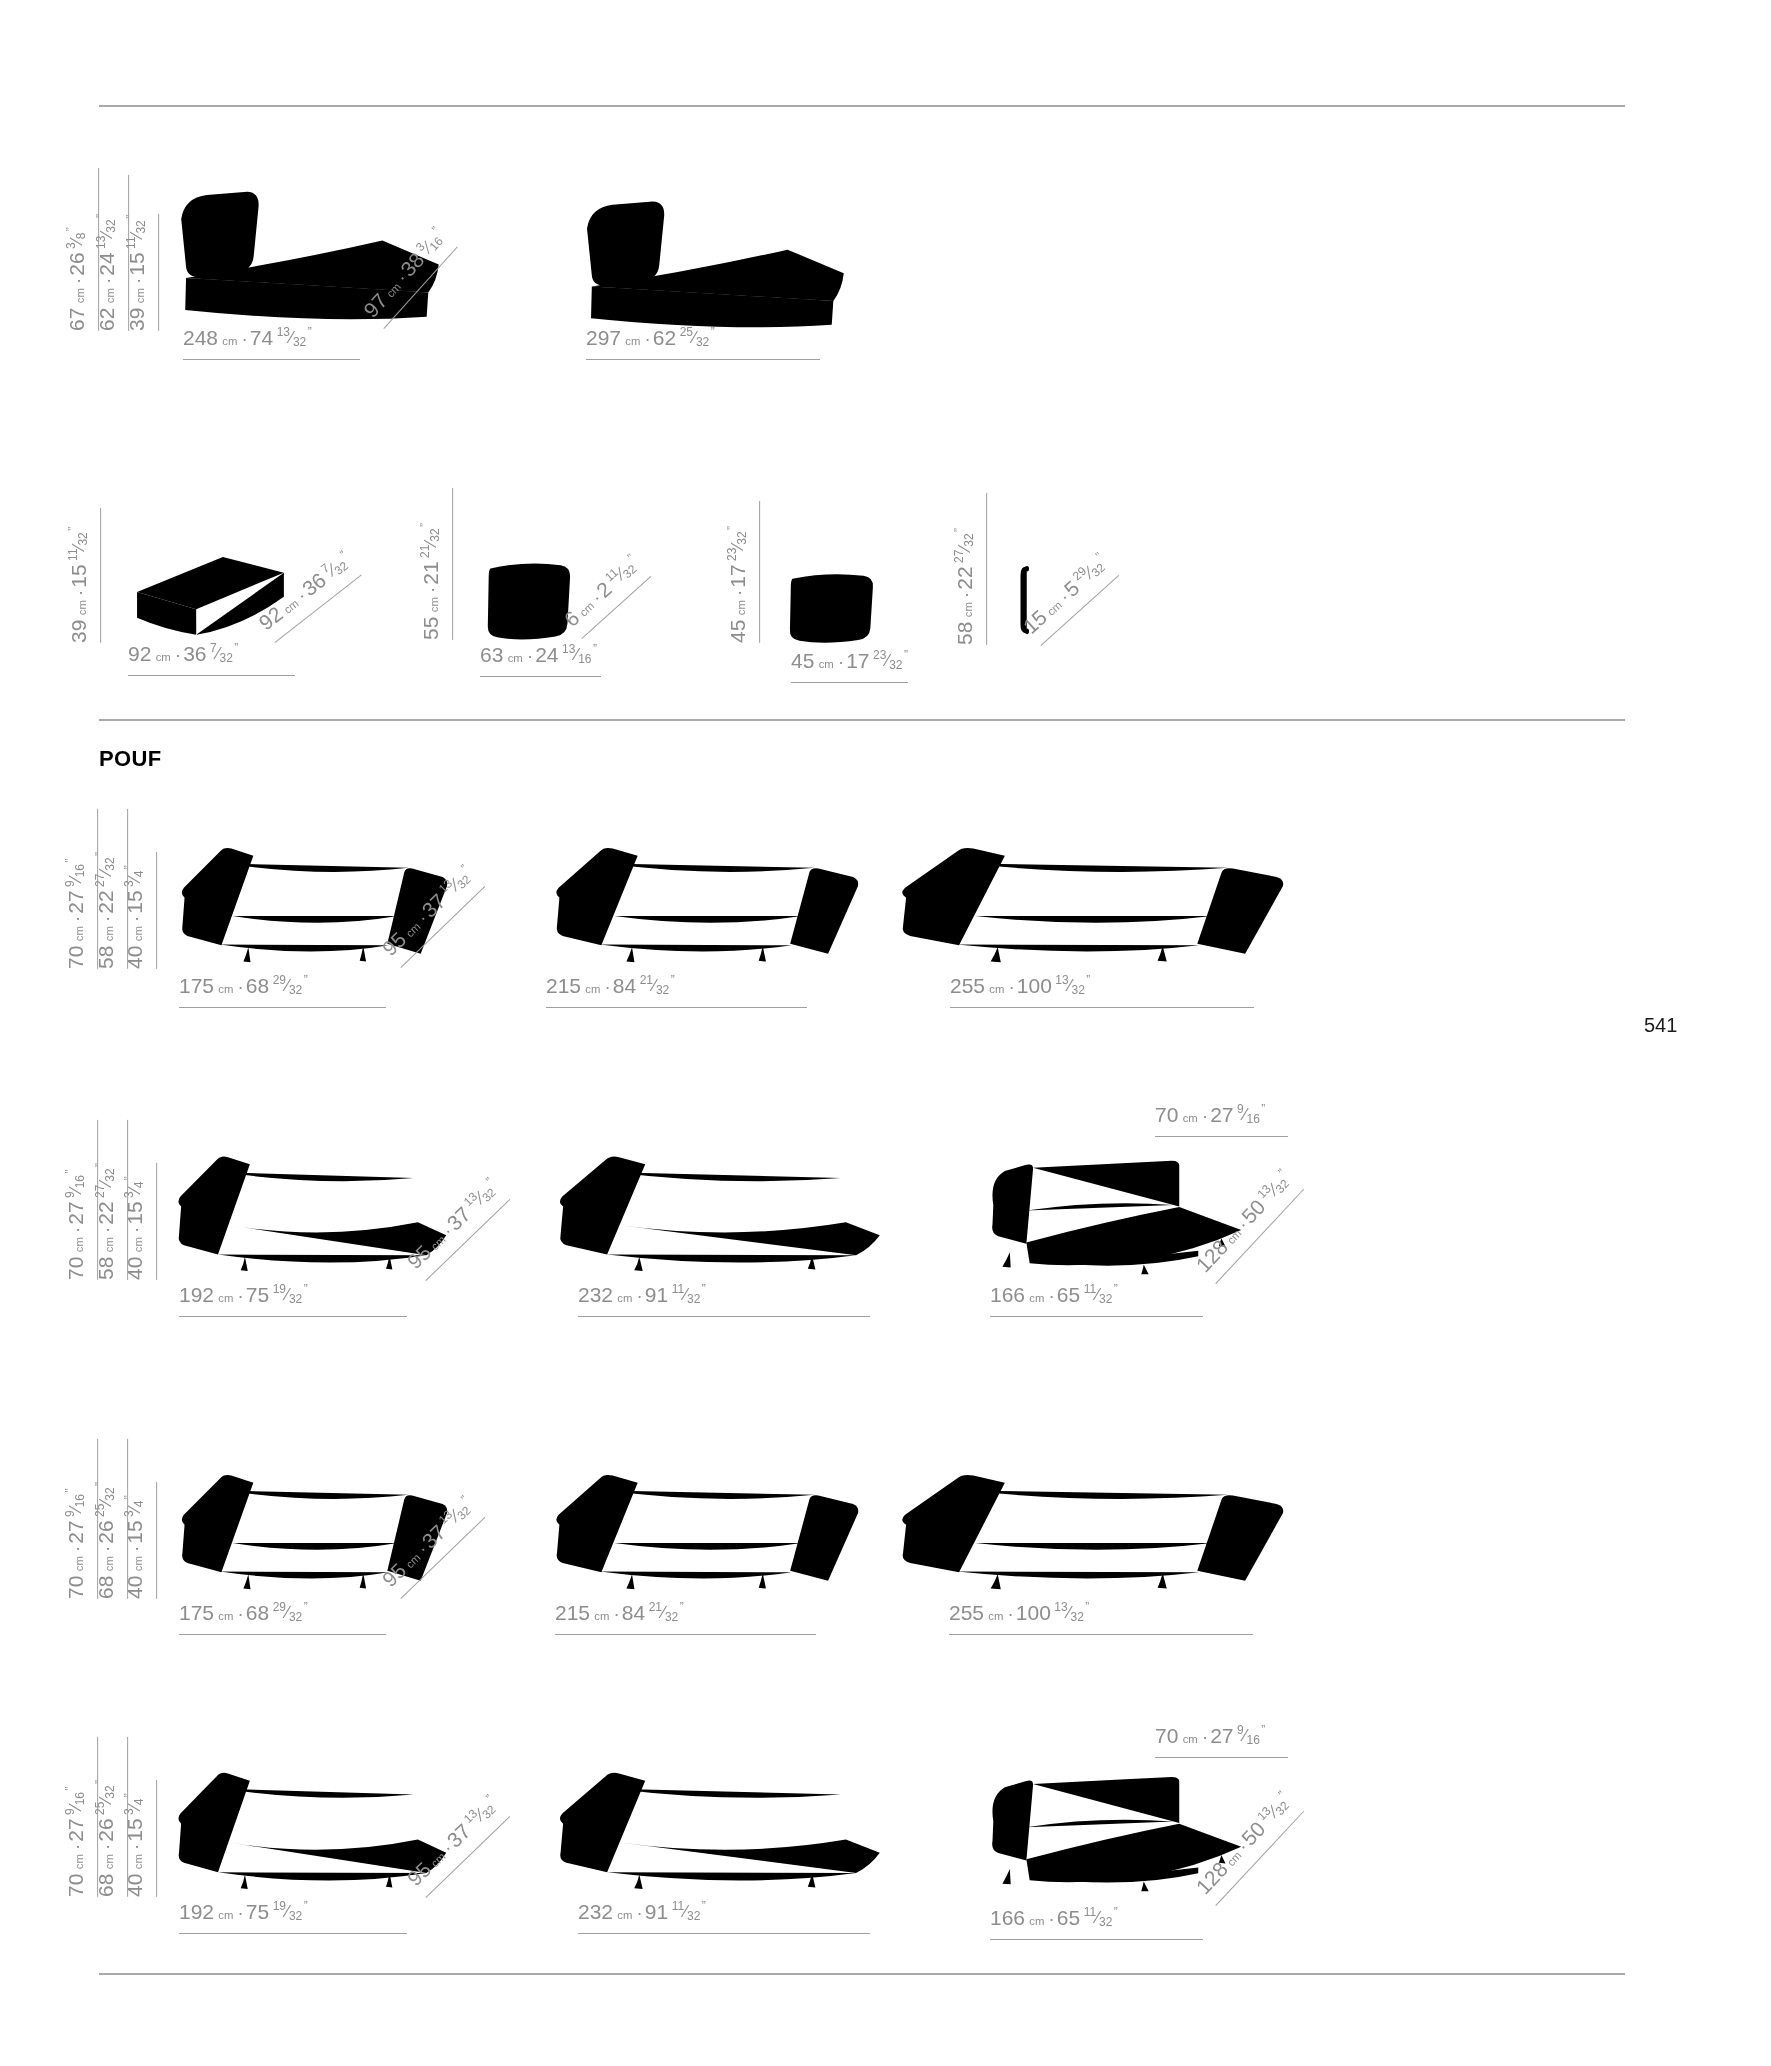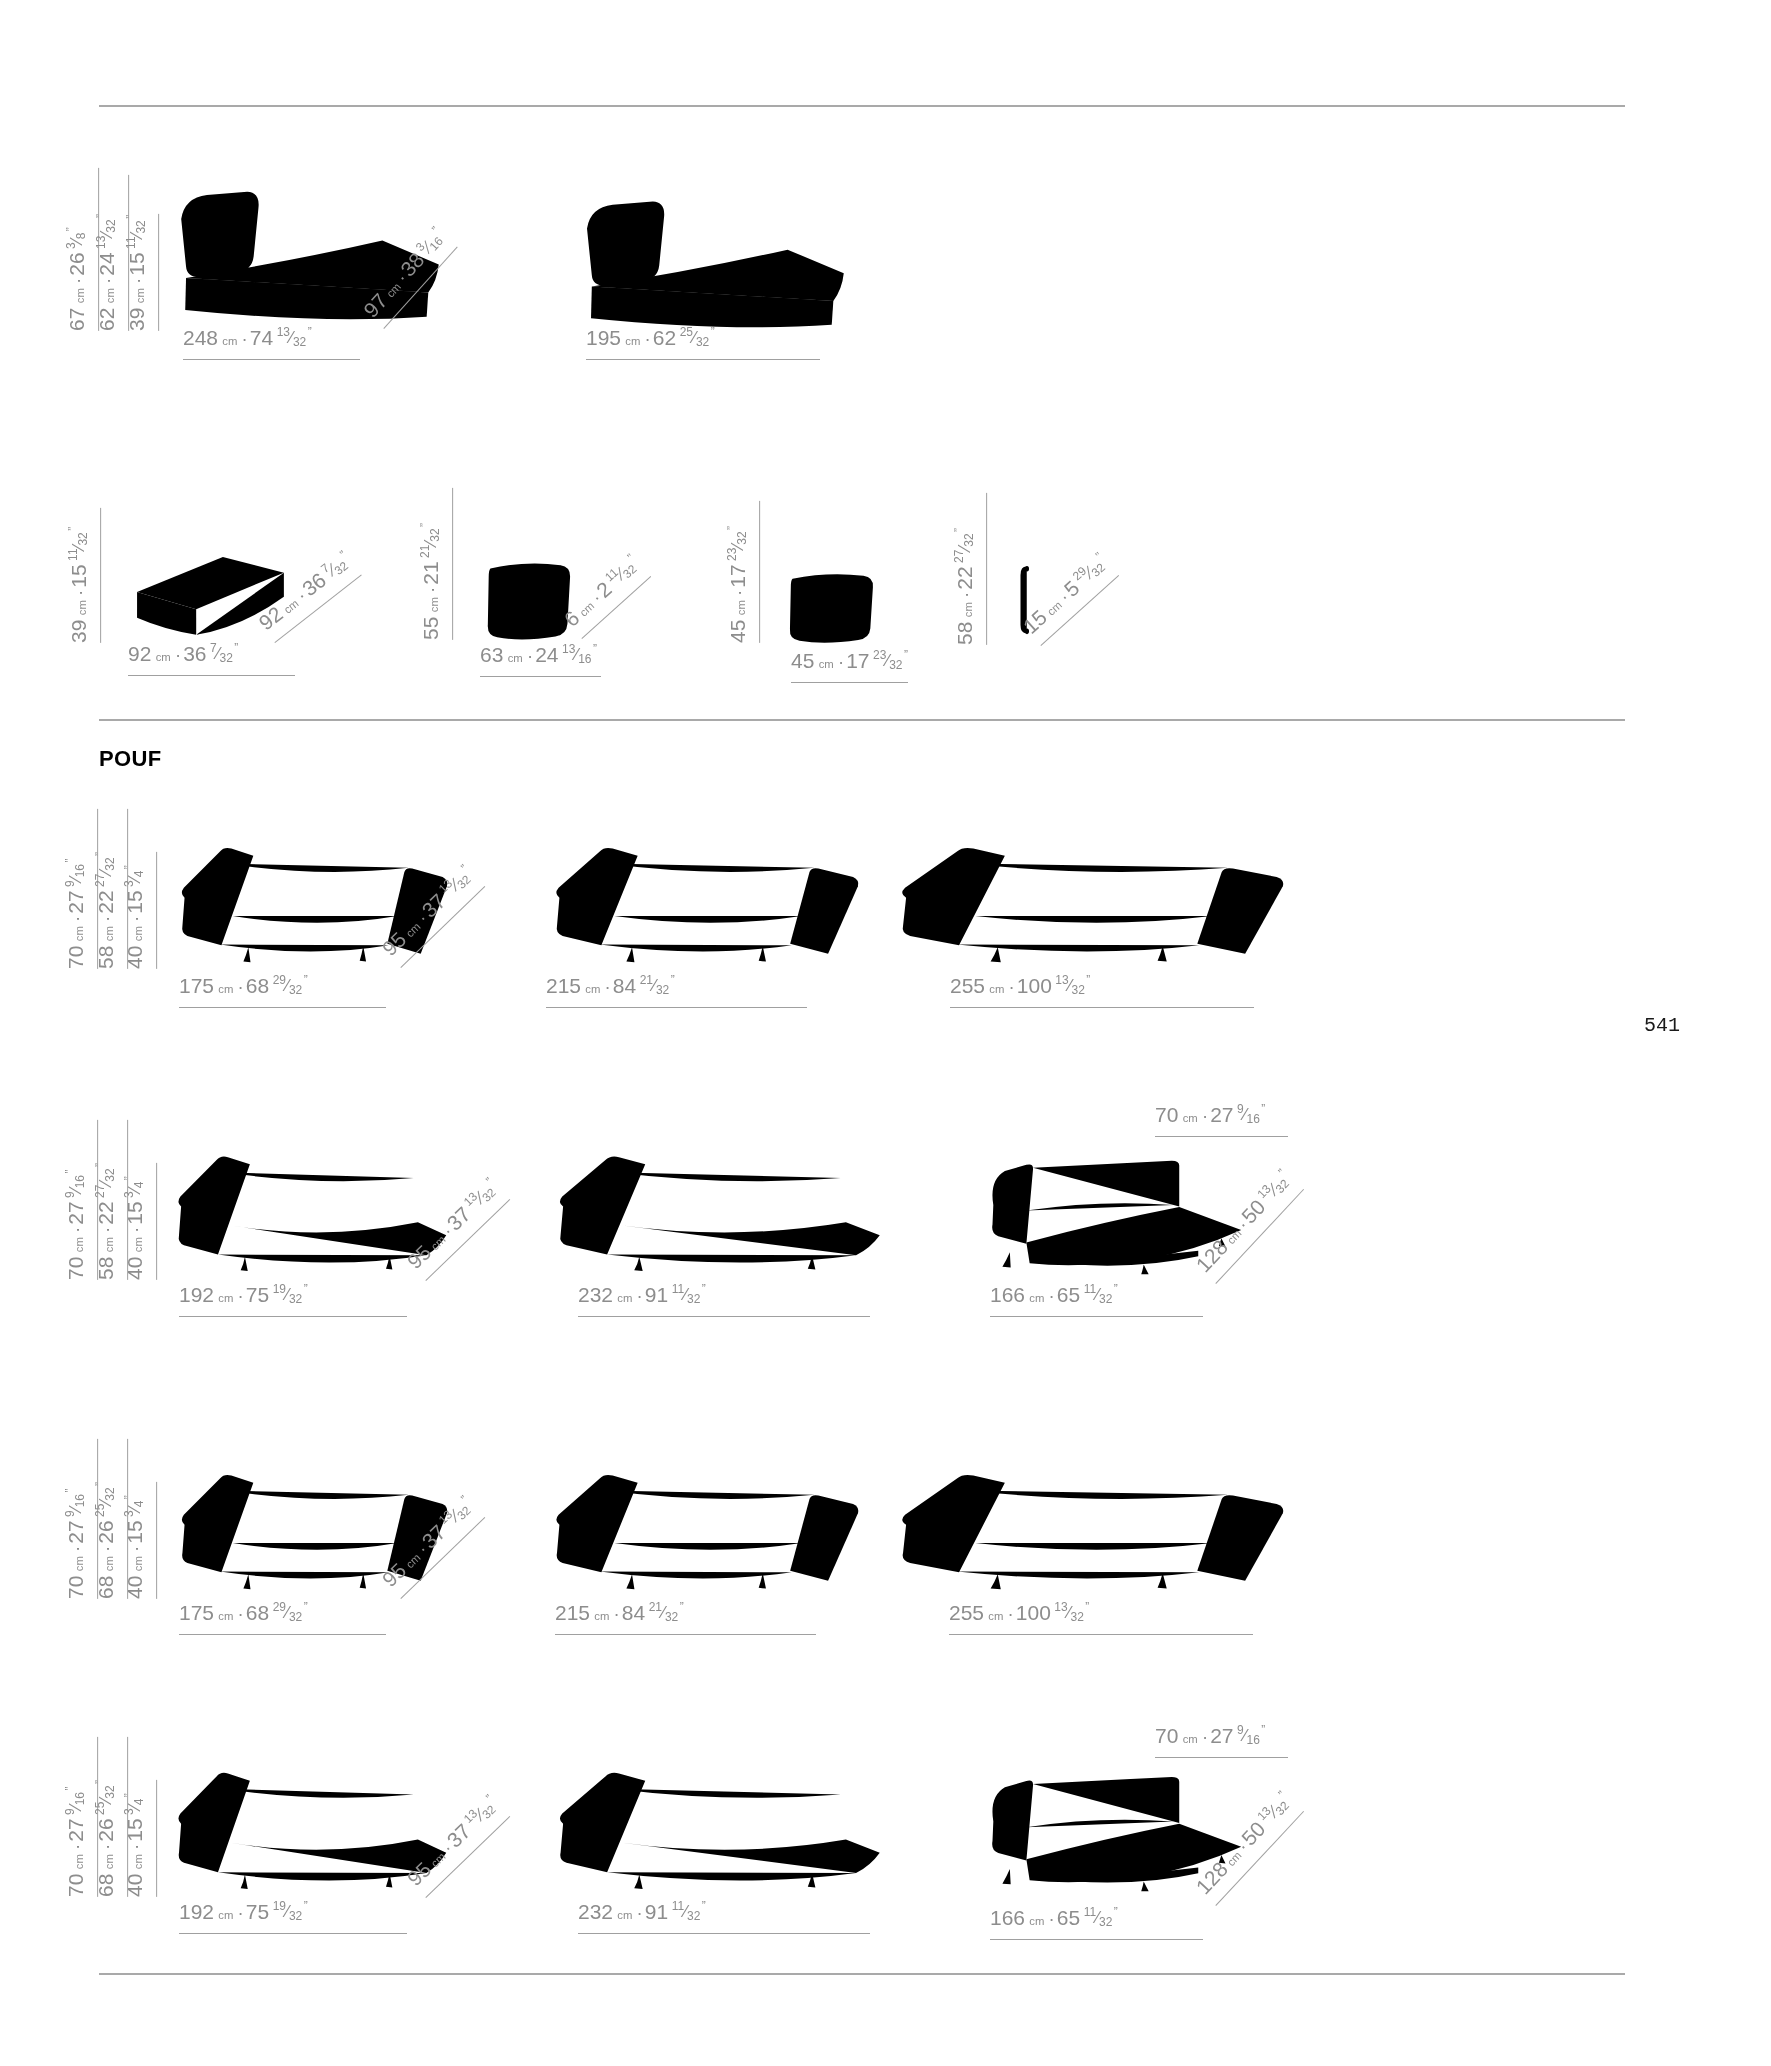--- a/index.html
+++ b/index.html
@@ -16,21 +16,21 @@
   .d-fd{font-size:12px;vertical-align:-0.7px;}
   .d-q{font-size:12px;vertical-align:9.2px;margin-left:1.4px;}
   .vdim{transform:rotate(-90deg);transform-origin:0 100%;}
   .ddim{transform-origin:0 100%;}
   
   .draw{position:absolute;overflow:visible;}
   
   .series-title{position:absolute;font-size:22px;font-weight:bold;color:#000;letter-spacing:0.4px;}
   .desc{position:absolute;font-size:20.6px;color:#000;white-space:nowrap;}
   .desc .b{font-weight:bold;}
-  .pagenum{position:absolute;font-size:20px;color:#1a1a1a;font-family:Liberation Mono, monospace;}
+  .pagenum{position:absolute;font-size:20px;color:#1a1a1a;}
   .hidden-defs{position:absolute;width:0;height:0;}
 </style>
 </head>
 <body>
 
 <svg class="hidden-defs" aria-hidden="true">
   <defs>
     <symbol id="sym-module" overflow="visible">
       <path d="M152,10 L336,4 M336,4 L336,92 M332,6 L332,90"></path>
       <path d="M86,60 Q90,28 118,24 L168,19 Q184,20 182,43 L176,116 Q174,137 155,140 L111,147 Q93,148 92,131 Z"></path>
@@ -96,21 +96,21 @@
   <div class="dim vdim" style="left:159px;top:292px;min-width:117px"><span class="d-cm">39</span><span class="d-u">cm</span><span class="d-dot">·</span><span class="d-in">15</span><span class="d-fn">11</span><span class="d-fsl">⁄</span><span class="d-fd">32</span><span class="d-q">”</span></div>
   <svg class="draw" style="left:112px;top:179px;width:338px;height:147px" viewBox="0 0 420 220" preserveAspectRatio="none">
       <use href="#sym-module"></use>
     </svg>
   <div class="dim" style="left:183px;top:321px;min-width:177px"><span class="d-cm">248</span><span class="d-u">cm</span><span class="d-dot">·</span><span class="d-in">74</span><span class="d-fn">13</span><span class="d-fsl">⁄</span><span class="d-fd">32</span><span class="d-q">”</span></div>
   <div class="dim ddim" style="left:384px;top:290px;transform:rotate(-48deg)"><span class="d-cm">97</span><span class="d-u">cm</span><span class="d-dot">·</span><span class="d-in">38</span><span class="d-fn">3</span><span class="d-fsl">⁄</span><span class="d-fd">16</span><span class="d-q">”</span></div>
 
   <svg class="draw" style="left:518px;top:189px;width:337px;height:145px" viewBox="0 0 420 220" preserveAspectRatio="none">
       <use href="#sym-module"></use>
     </svg>
-  <div class="dim" style="left:586px;top:321px;min-width:234px"><span class="d-cm">195</span><span class="d-u">cm</span><span class="d-dot">·</span><span class="d-in">62</span><span class="d-fn">25</span><span class="d-fsl">⁄</span><span class="d-fd">32</span><span class="d-q">”</span></div>
+  <div class="dim" style="left:586px;top:321px;min-width:234px"><span class="d-cm">297</span><span class="d-u">cm</span><span class="d-dot">·</span><span class="d-in">62</span><span class="d-fn">25</span><span class="d-fsl">⁄</span><span class="d-fd">32</span><span class="d-q">”</span></div>
 
   <div class="dim vdim" style="left:101px;top:604px;min-width:135px"><span class="d-cm">39</span><span class="d-u">cm</span><span class="d-dot">·</span><span class="d-in">15</span><span class="d-fn">11</span><span class="d-fsl">⁄</span><span class="d-fd">32</span><span class="d-q">”</span></div>
   <svg class="draw" style="left:97px;top:547px;width:205px;height:101px" viewBox="0 0 215 130" preserveAspectRatio="none">
       <use href="#sym-pouf"></use>
     </svg>
   <div class="dim" style="left:128px;top:637px;min-width:167px"><span class="d-cm">92</span><span class="d-u">cm</span><span class="d-dot">·</span><span class="d-in">36</span><span class="d-fn">7</span><span class="d-fsl">⁄</span><span class="d-fd">32</span><span class="d-q">”</span></div>
   <div class="dim ddim" style="left:275px;top:604px;transform:rotate(-38deg)"><span class="d-cm">92</span><span class="d-u">cm</span><span class="d-dot">·</span><span class="d-in">36</span><span class="d-fn">7</span><span class="d-fsl">⁄</span><span class="d-fd">32</span><span class="d-q">”</span></div>
 
   <div class="dim vdim" style="left:453px;top:601px;min-width:152px"><span class="d-cm">55</span><span class="d-u">cm</span><span class="d-dot">·</span><span class="d-in">21</span><span class="d-fn">21</span><span class="d-fsl">⁄</span><span class="d-fd">32</span><span class="d-q">”</span></div>
   <svg class="draw" style="left:475px;top:551px;width:107px;height:91px" viewBox="0 0 125 115" preserveAspectRatio="none">

